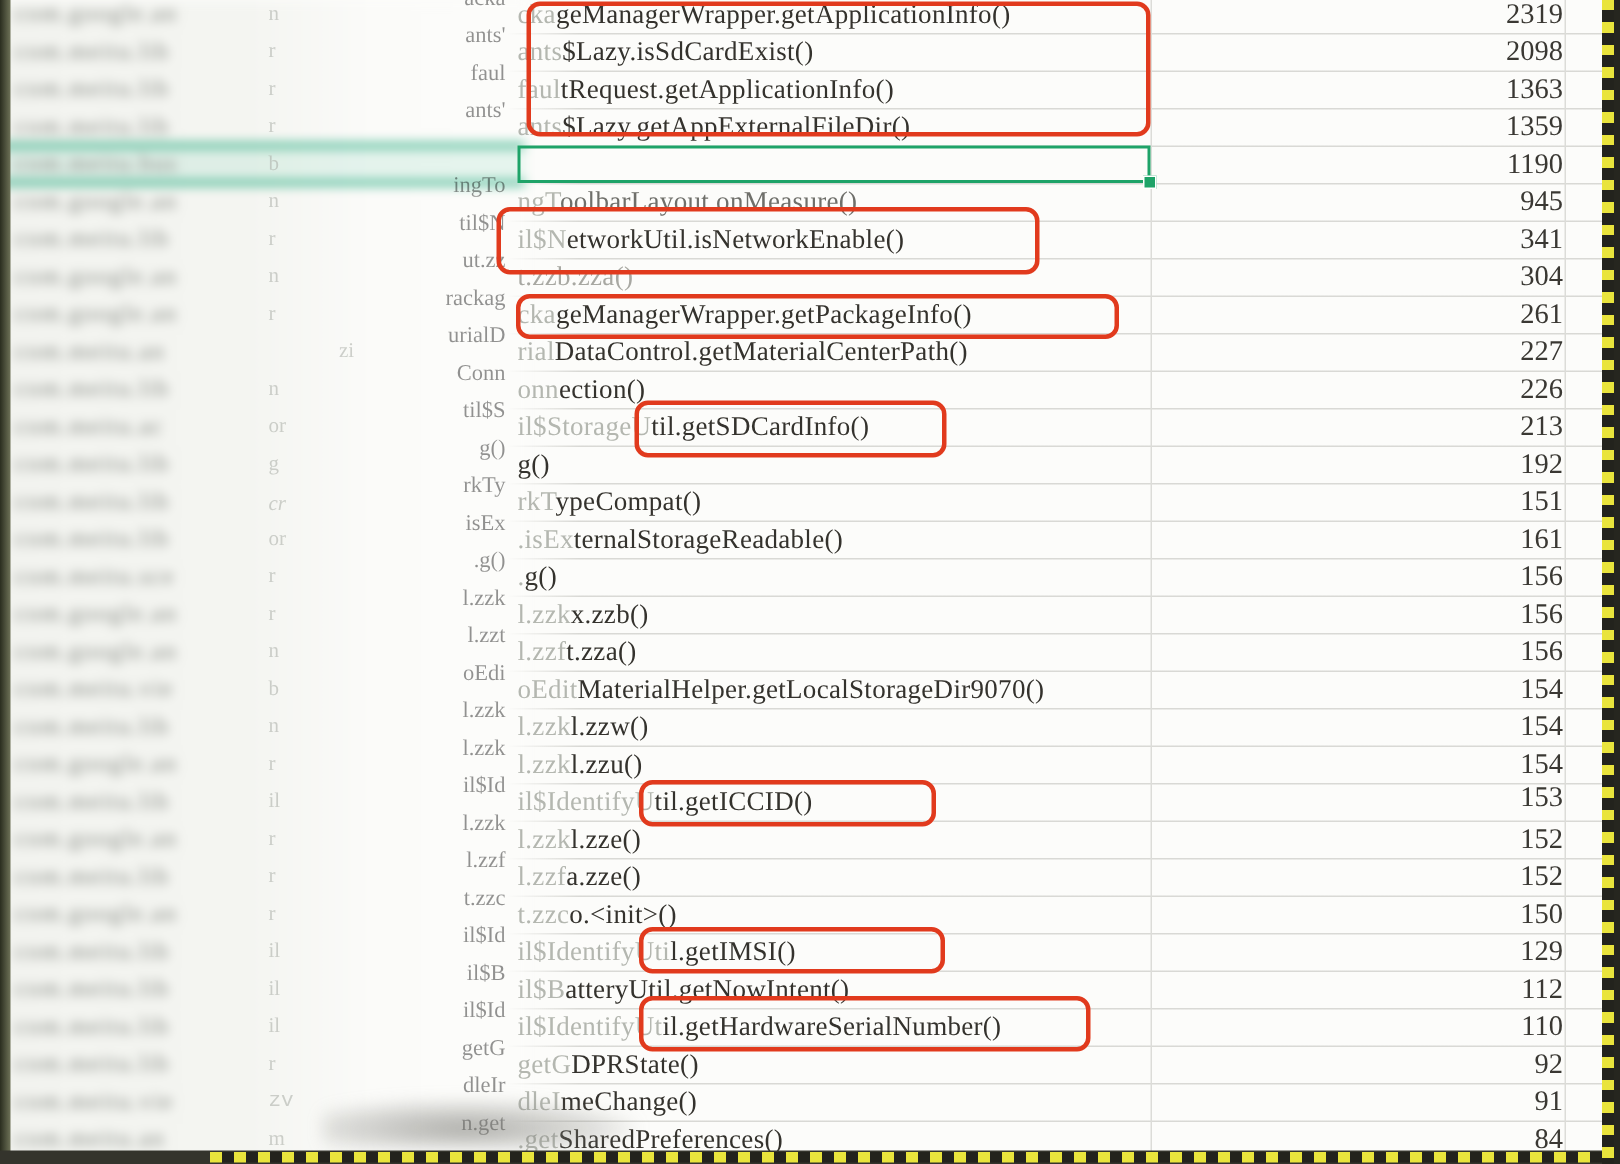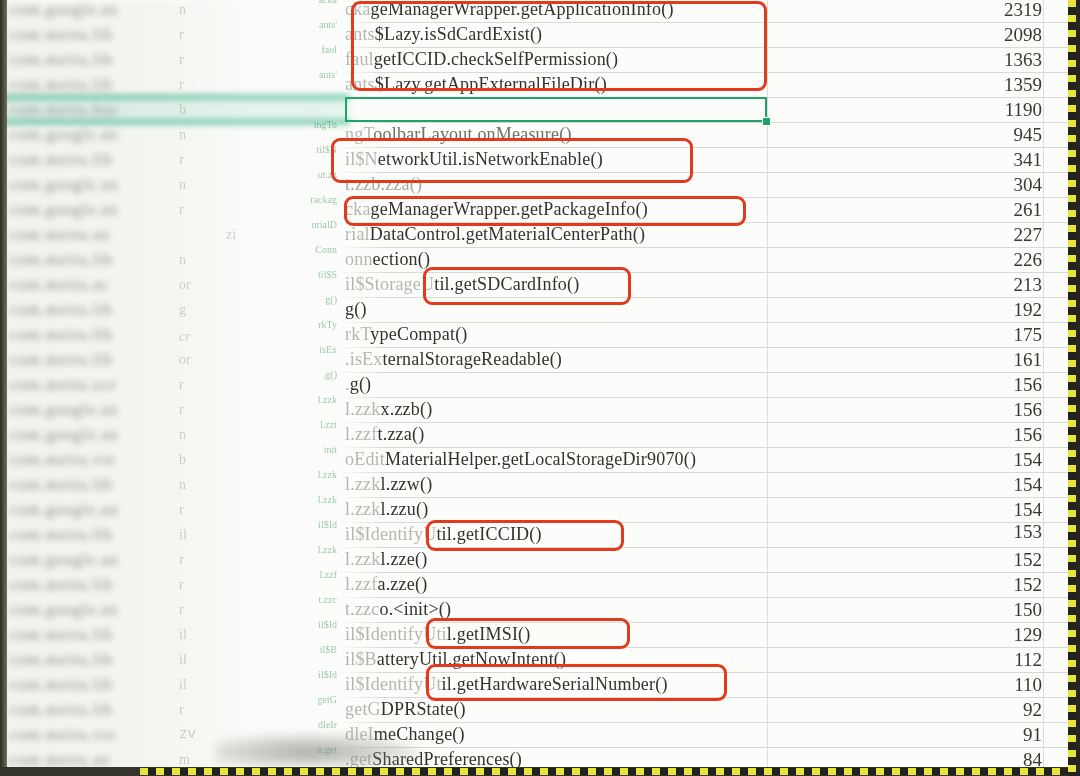--- a/index.html
+++ b/index.html
@@ -21,21 +21,21 @@
   }
   .teal-line{position:absolute;left:0;width:350px;height:4px;background:#2fae85;opacity:.8;}
   .teal-fill{position:absolute;left:0;width:350px;background:rgba(90,195,160,0.14);}
   
   .letter{
     position:absolute;left:179px;height:25px;line-height:25px;
     font-size:14px;color:#a9ada6;opacity:.55;white-space:nowrap;
   }
   .echo{
     position:absolute;right:743px;height:25px;line-height:25px;
-    font-size:10px;color:#15803d;opacity:.42;white-space:nowrap;filter:blur(.3px);
+    font-size:15px;color:#000000;opacity:.42;white-space:nowrap;filter:blur(.3px);
   }
   
   .grid{
     position:absolute;left:338px;width:735px;height:1px;
     background:linear-gradient(90deg,rgba(217,217,213,0),#d9d9d5 48px);
   }
   .vline{position:absolute;top:0;width:1px;height:776px;background:#dcdcd8;}
   .vline-col{left:767px;}
   .vline-end{left:1043px;}
   
@@ -154,21 +154,21 @@
       <div class="echo" style="top: 311.7px;">rkTy</div>
       <div class="letter" style="top: 346.7px;">or</div>
       <div class="echo" style="top: 336.7px;">isEx</div>
       <div class="letter" style="top: 371.7px;">r</div>
       <div class="echo" style="top: 361.7px;">.g()</div>
       <div class="letter" style="top: 396.7px;">r</div>
       <div class="echo" style="top: 386.7px;">l.zzk</div>
       <div class="letter" style="top: 421.7px;">n</div>
       <div class="echo" style="top: 411.7px;">l.zzt</div>
       <div class="letter" style="top: 446.7px;">b</div>
-      <div class="echo" style="top: 436.7px;">init</div>
+      <div class="echo" style="top: 436.7px;">oEdi</div>
       <div class="letter" style="top: 471.7px;">n</div>
       <div class="echo" style="top: 461.7px;">l.zzk</div>
       <div class="letter" style="top: 496.7px;">r</div>
       <div class="echo" style="top: 486.7px;">l.zzk</div>
       <div class="letter" style="top: 521.7px;">il</div>
       <div class="echo" style="top: 511.7px;">il$Id</div>
       <div class="letter" style="top: 546.7px;">r</div>
       <div class="echo" style="top: 536.7px;">l.zzk</div>
       <div class="letter" style="top: 571.7px;">r</div>
       <div class="echo" style="top: 561.7px;">l.zzf</div>
@@ -222,21 +222,21 @@
       <div class="grid" style="top: 771.7px; background: linear-gradient(90deg, rgba(217, 217, 213, 0), rgb(217, 217, 213) 48px);"></div>
     </div>
   <div class="vline vline-col"></div>
   <div class="vline vline-end"></div>
 
   <div id="rowLayer">
       <div class="row-text" style="top: -3.3px;"><span class="ghost">cka</span><span class="main">geManagerWrapper.getApplicationInfo()</span></div>
       <div class="count" style="top: -3.3px;">2319</div>
       <div class="row-text" style="top: 21.7px;"><span class="ghost">ants</span><span class="main">$Lazy.isSdCardExist()</span></div>
       <div class="count" style="top: 21.7px;">2098</div>
-      <div class="row-text" style="top: 46.7px;"><span class="ghost">faul</span><span class="main">getICCID.checkSelfPermission()</span></div>
+      <div class="row-text" style="top: 46.7px;"><span class="ghost">faul</span><span class="main">tRequest.getApplicationInfo()</span></div>
       <div class="count" style="top: 46.7px;">1363</div>
       <div class="row-text" style="top: 71.7px;"><span class="ghost">ants</span><span class="main">$Lazy.getAppExternalFileDir()</span></div>
       <div class="count" style="top: 71.7px;">1359</div>
       <div class="row-text" style="top: 96.7px;"><span class="ghost"></span><span class="main"></span></div>
       <div class="count" style="top: 96.7px;">1190</div>
       <div class="row-text dim" style="top: 121.7px;"><span class="ghost">ngT</span><span class="main">oolbarLayout.onMeasure()</span></div>
       <div class="count" style="top: 121.7px;">945</div>
       <div class="row-text" style="top: 146.7px;"><span class="ghost">il$N</span><span class="main">etworkUtil.isNetworkEnable()</span></div>
       <div class="count" style="top: 146.7px;">341</div>
       <div class="row-text faint" style="top: 171.7px;"><span class="ghost">t.zzb</span><span class="main">.zza()</span></div>
@@ -245,21 +245,21 @@
       <div class="count" style="top: 196.7px;">261</div>
       <div class="row-text" style="top: 221.7px;"><span class="ghost">rial</span><span class="main">DataControl.getMaterialCenterPath()</span></div>
       <div class="count" style="top: 221.7px;">227</div>
       <div class="row-text" style="top: 246.7px;"><span class="ghost">onn</span><span class="main">ection()</span></div>
       <div class="count" style="top: 246.7px;">226</div>
       <div class="row-text" style="top: 271.7px;"><span class="ghost">il$StorageU</span><span class="main">til.getSDCardInfo()</span></div>
       <div class="count" style="top: 271.7px;">213</div>
       <div class="row-text" style="top: 296.7px;"><span class="ghost"></span><span class="main">g()</span></div>
       <div class="count" style="top: 296.7px;">192</div>
       <div class="row-text" style="top: 321.7px;"><span class="ghost">rkT</span><span class="main">ypeCompat()</span></div>
-      <div class="count" style="top: 321.7px;">175</div>
+      <div class="count" style="top: 321.7px;">151</div>
       <div class="row-text" style="top: 346.7px;"><span class="ghost">.isEx</span><span class="main">ternalStorageReadable()</span></div>
       <div class="count" style="top: 346.7px;">161</div>
       <div class="row-text" style="top: 371.7px;"><span class="ghost">.</span><span class="main">g()</span></div>
       <div class="count" style="top: 371.7px;">156</div>
       <div class="row-text" style="top: 396.7px;"><span class="ghost">l.zzk</span><span class="main">x.zzb()</span></div>
       <div class="count" style="top: 396.7px;">156</div>
       <div class="row-text" style="top: 421.7px;"><span class="ghost">l.zzf</span><span class="main">t.zza()</span></div>
       <div class="count" style="top: 421.7px;">156</div>
       <div class="row-text" style="top: 446.7px;"><span class="ghost">oEdit</span><span class="main">MaterialHelper.getLocalStorageDir9070()</span></div>
       <div class="count" style="top: 446.7px;">154</div>

